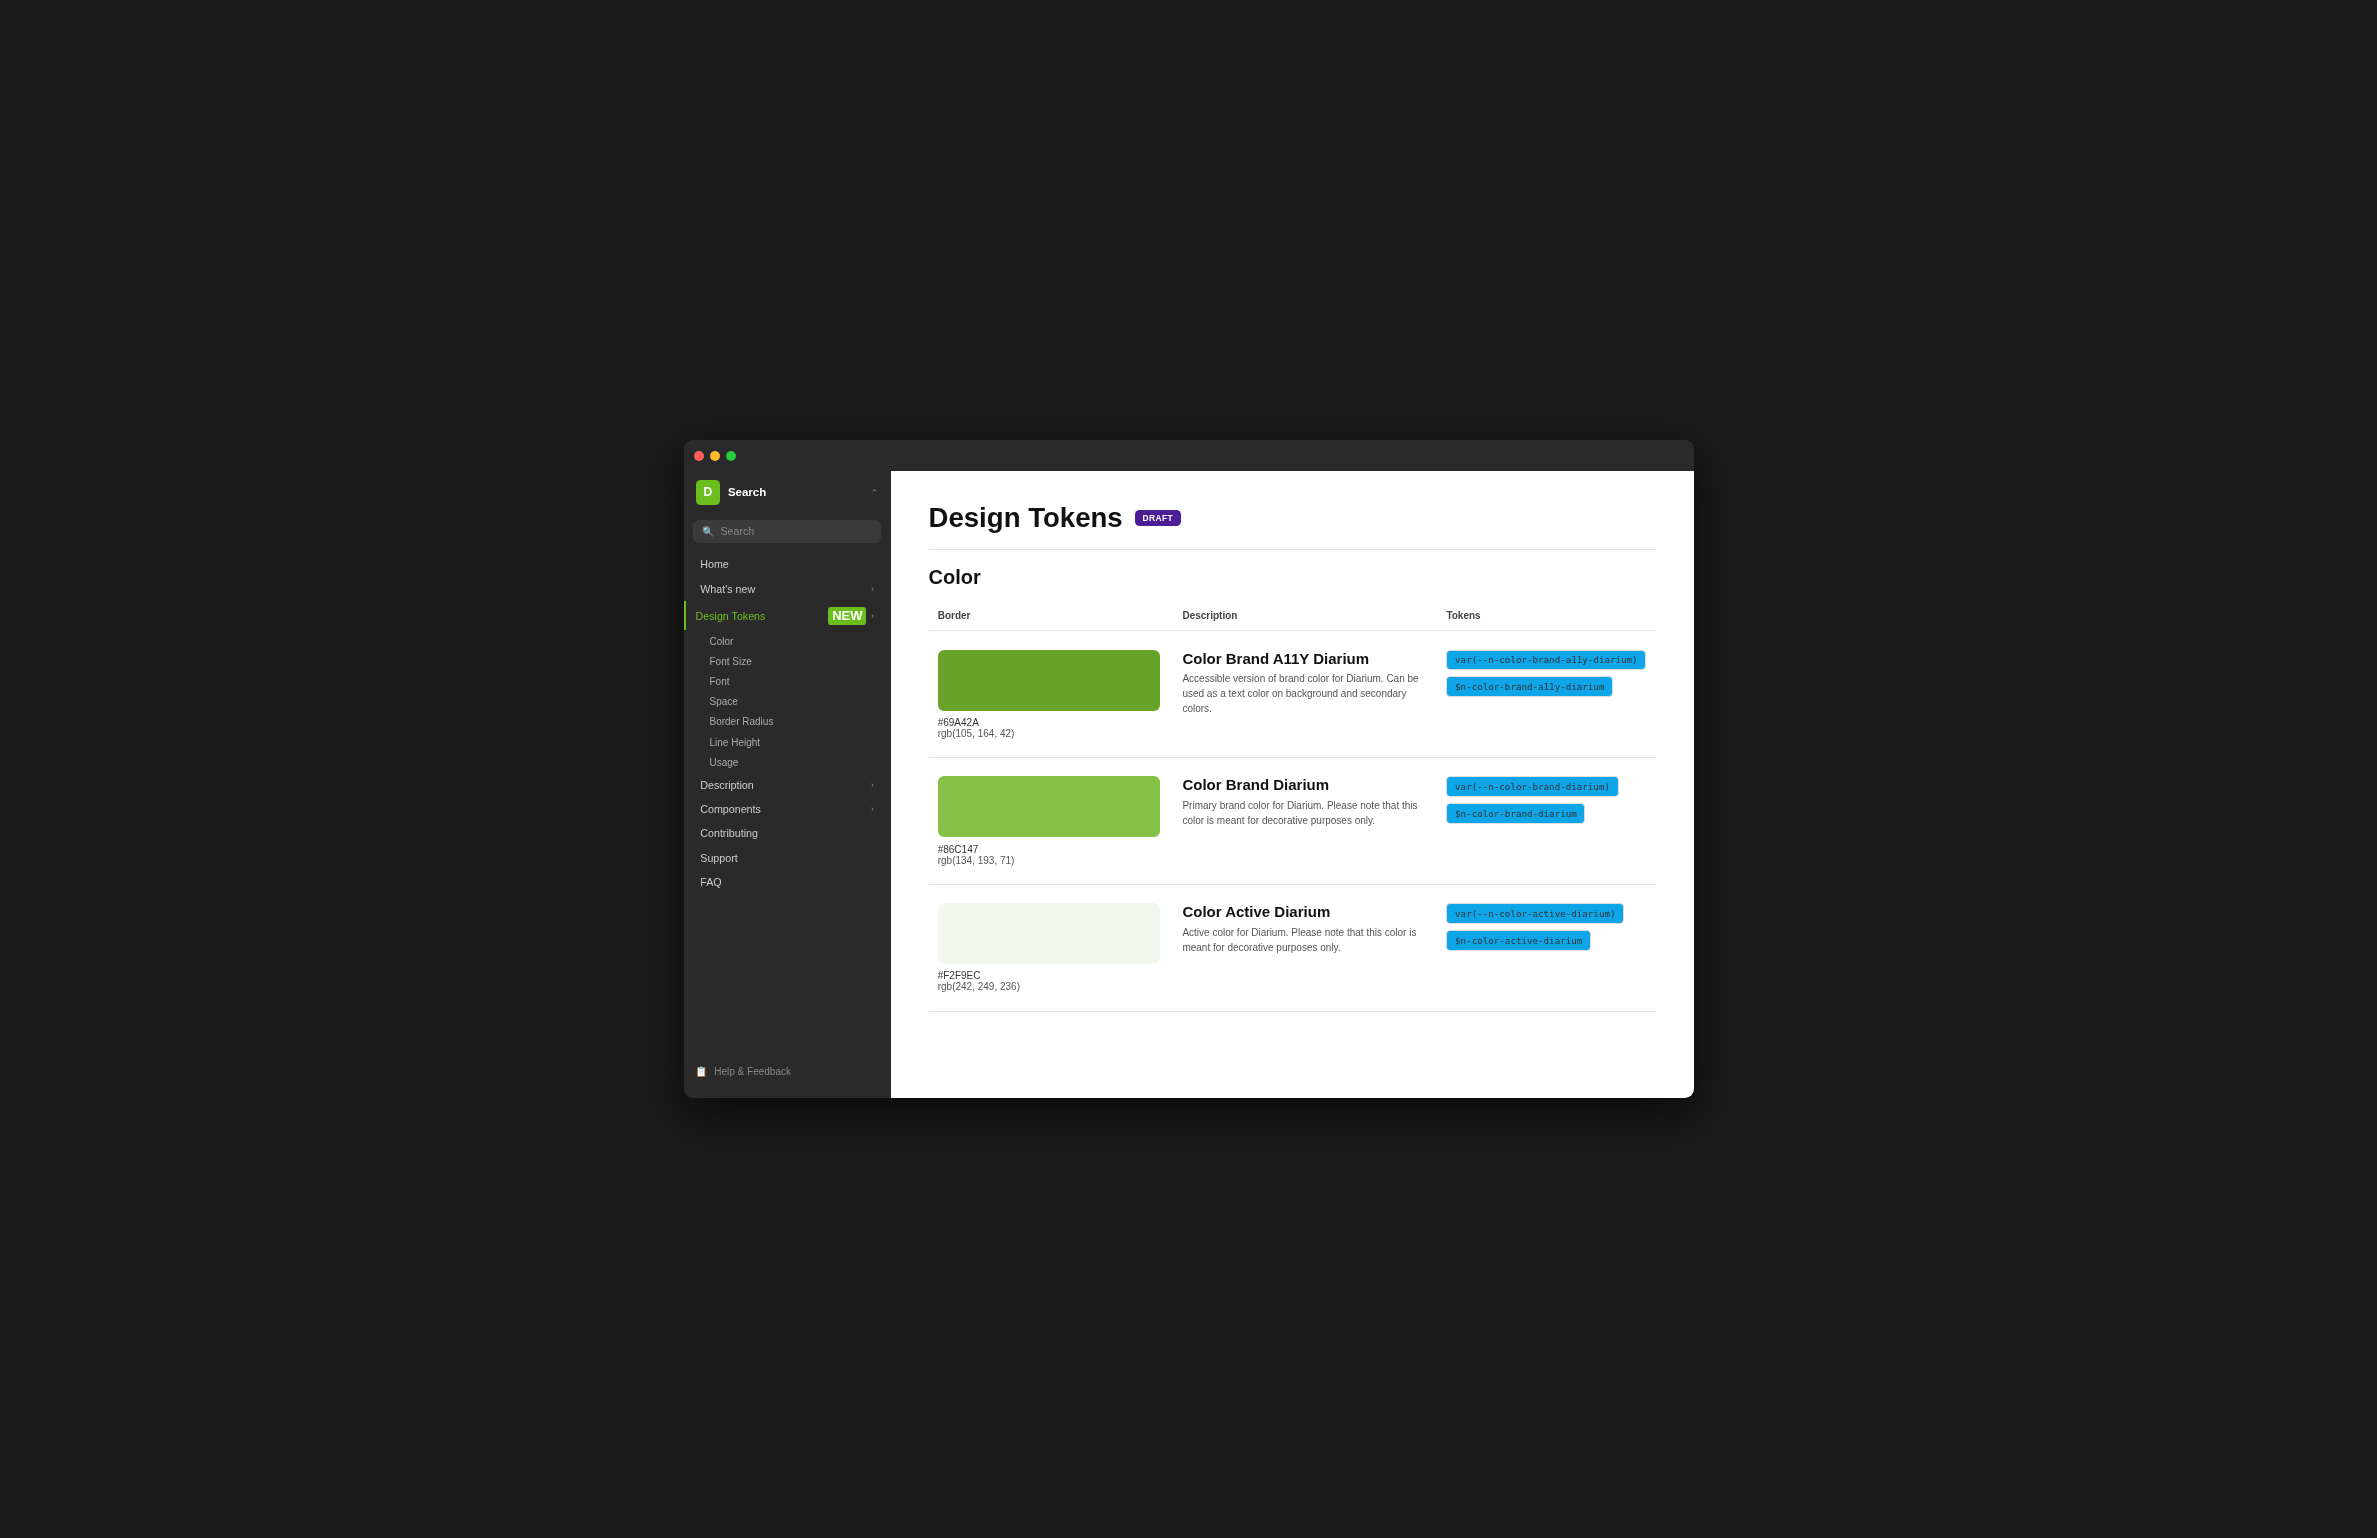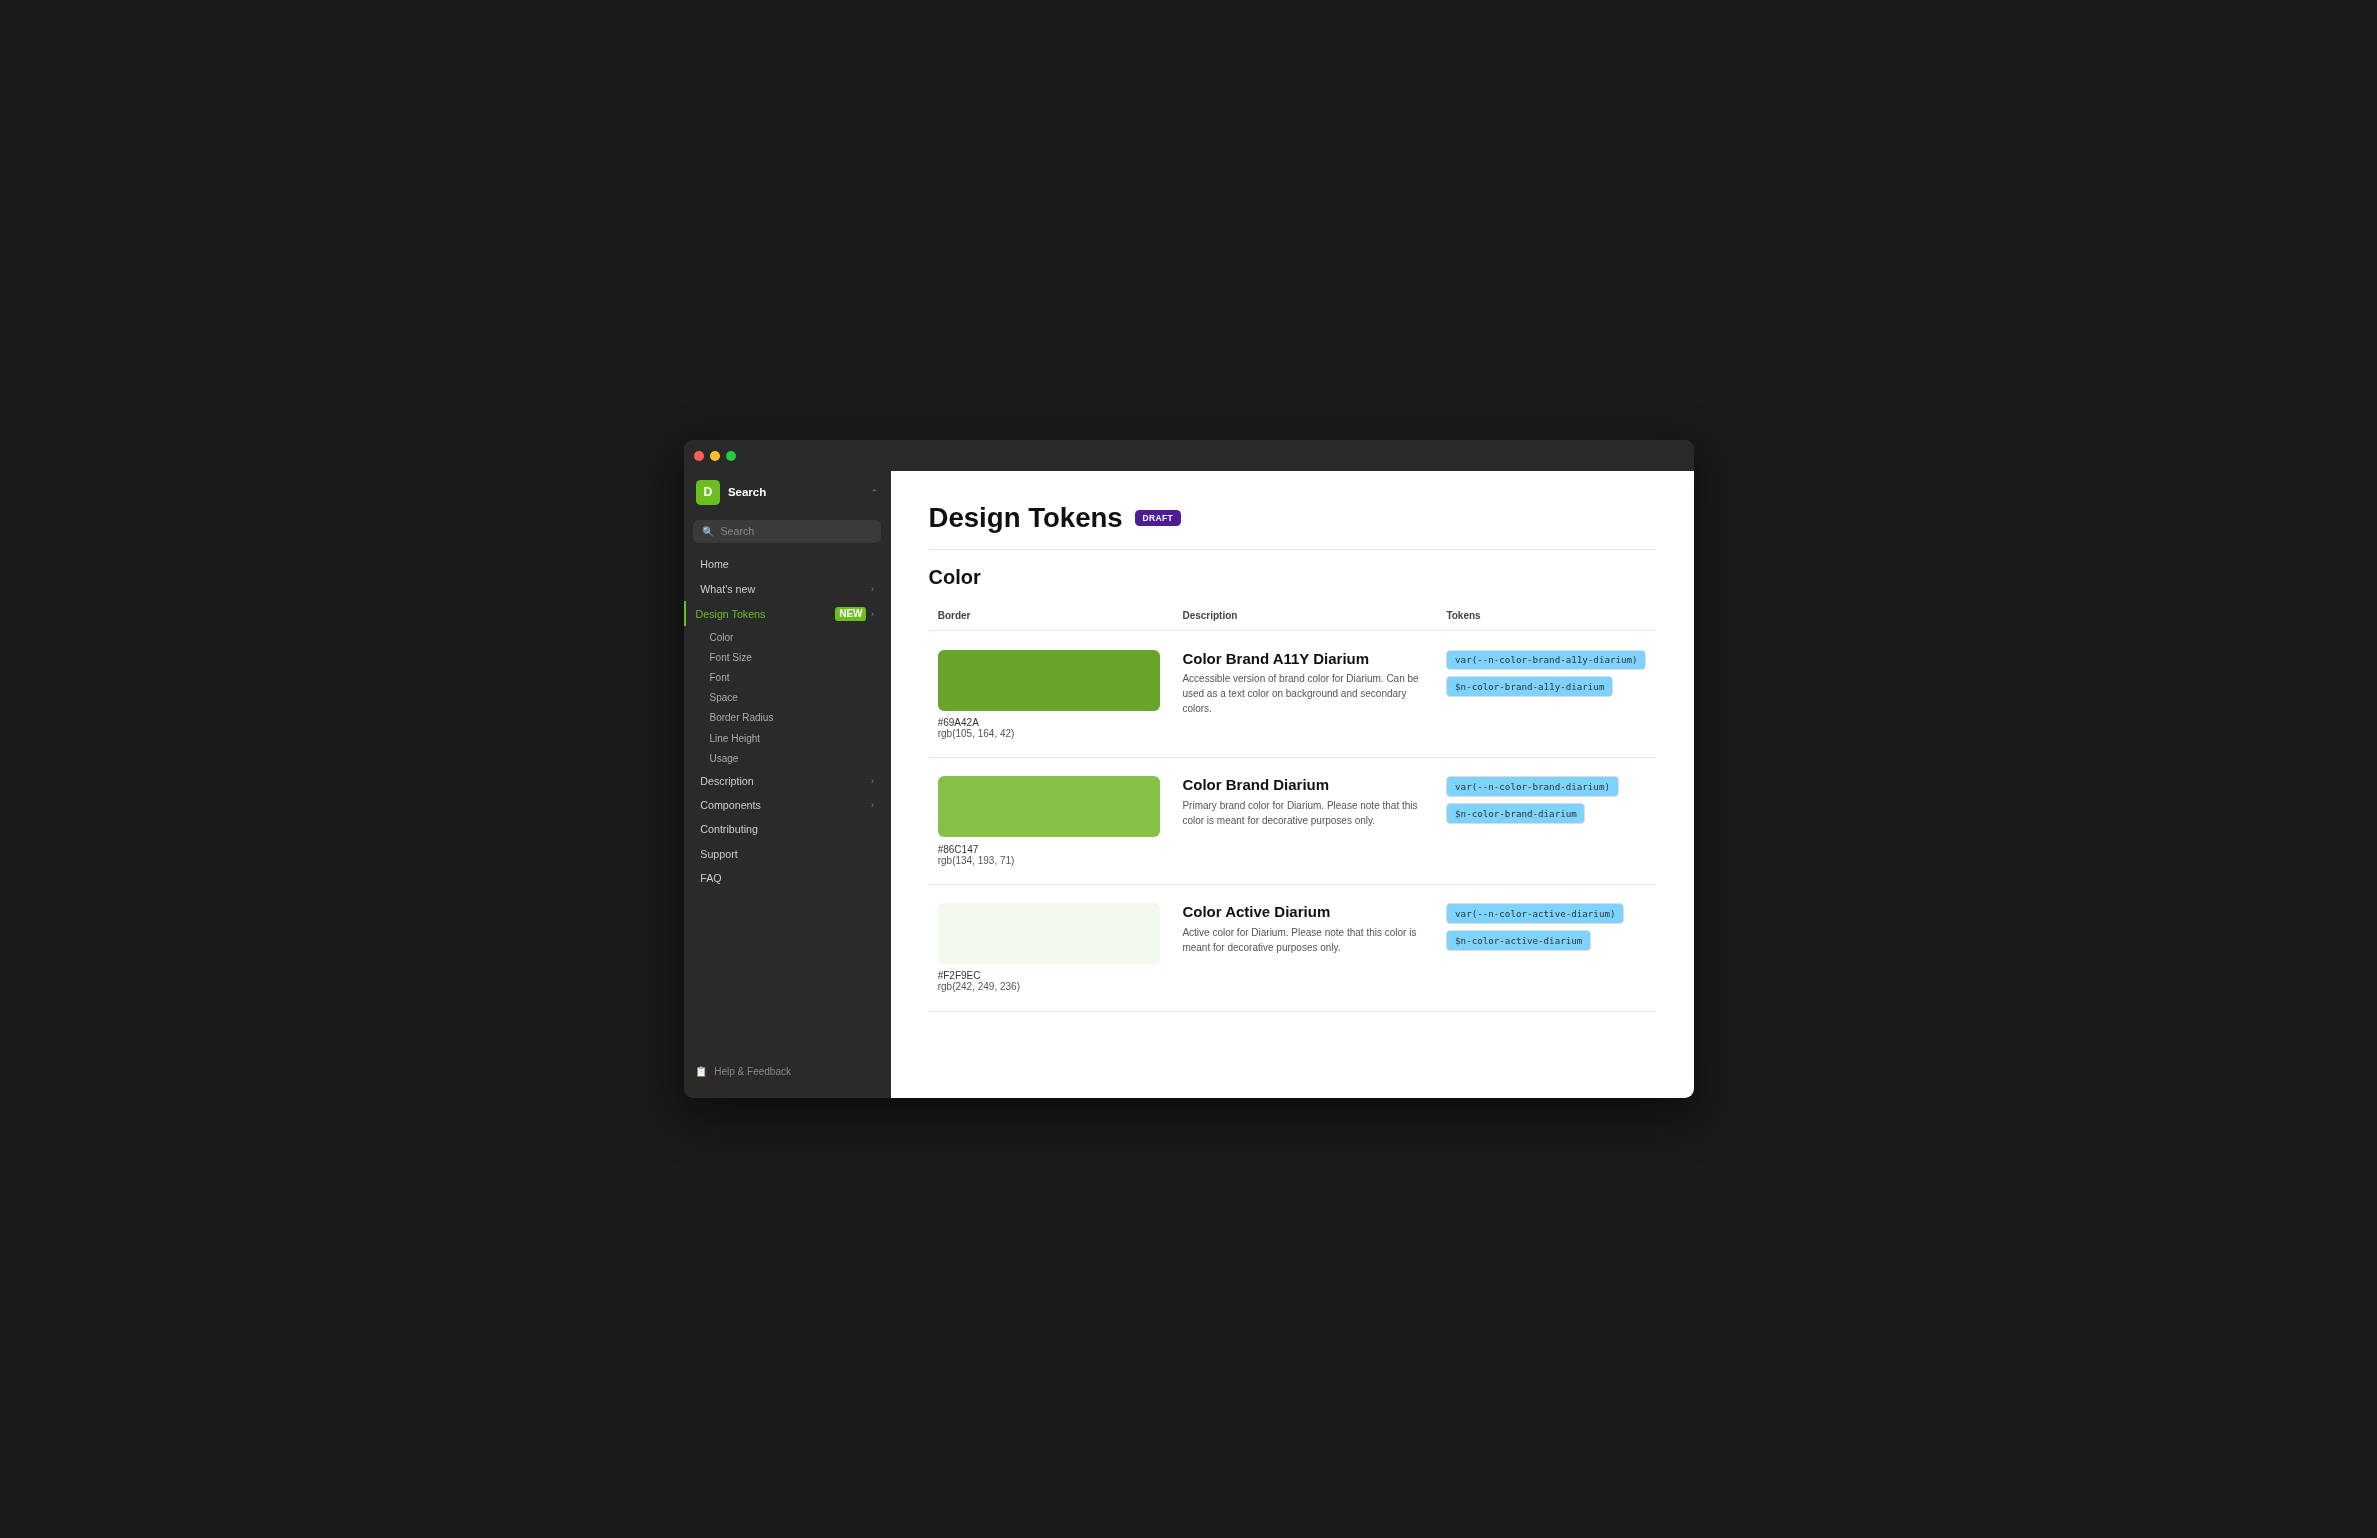--- a/index.html
+++ b/index.html
@@ -103,21 +103,21 @@
       border-left: 2.3px solid #6abf1e;
       border-radius: 0 4.6px 4.6px 0;
       margin-left: 0;
       padding-left: 10px;
     }
     .nav-item-label { flex: 1; }
     .nav-chevron { color: #888; font-size: 8.4px; }
     .badge-new {
       background: #6abf1e;
       color: white;
-      font-size: 10px;
+      font-size: 13px;
       font-weight: 700;
       padding: 1.5px 3.8px;
       border-radius: 3.1px;
       margin-left: 8px;
     }
     .sub-nav-item {
       display: flex;
       align-items: center;
       padding: 3.8px 12.2px 3.8px 21.4px;
       color: #aaaaaa;
@@ -223,21 +223,21 @@
       margin-bottom: 4.6px;
     }
     .color-desc {
       font-size: 10px;
       color: #555;
       line-height: 1.5;
     }
     .token-cell {}
     .token-pill {
       display: inline-block;
-      background: #7dd3fc;
+      background: #0ea5e9;
       border: 0.8px solid #ddd;
       border-radius: 4.6px;
       padding: 3.8px 7.7px;
       font-size: 9.2px;
       font-family: monospace;
       color: #333;
       margin-bottom: 6.1px;
       white-space: nowrap;
     }
     .token-pill-block {

